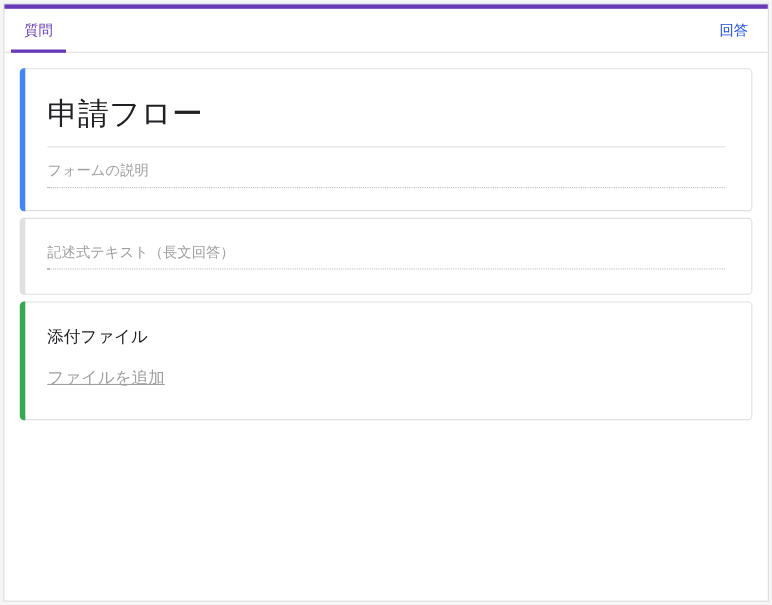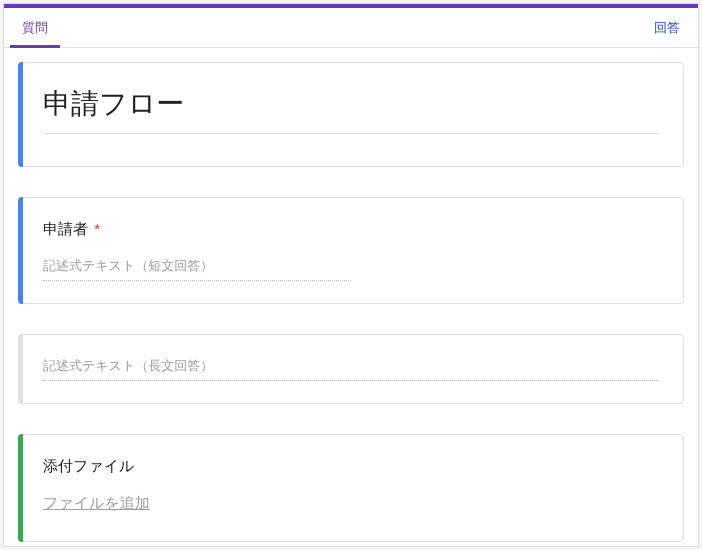--- a/index.html
+++ b/index.html
@@ -51,21 +51,21 @@
       background: #673ab7;
     }
     .content {
       padding: 14px 14px 0 14px;
     }
     .card {
       background: #fff;
       border: 1px solid #e0e0e0;
       border-radius: 4px;
       padding: 22px 24px;
-      margin-bottom: 30px;
+      margin-bottom: 6px;
       position: relative;
     }
     .card .accent {
       position: absolute;
       left: -1px;
       top: -1px;
       bottom: -1px;
       width: 5px;
       border-top-left-radius: 4px;
       border-bottom-left-radius: 4px;
@@ -122,30 +122,23 @@
   <div class="topbar"></div>
   <div class="tabs">
     <div class="tab active">質問</div>
     <div class="tab">回答</div>
   </div>
   <div class="content">
 
     <div class="card card-header">
       <div class="accent"></div>
       <div class="form-title">申請フロー</div>
+      <div class="form-desc">フォームの説明</div>
     </div>
 
-    <div class="card card-q1">
-      <div class="accent"></div>
-      <div class="q-title">
-        <span>申請者</span>
-        <span class="required">*</span>
-      </div>
-      <div class="answer-line">記述式テキスト（短文回答）</div>
-    </div>
 
     <div class="card card-q2">
       <div class="accent"></div>
       <div class="answer-line full">記述式テキスト（長文回答）</div>
     </div>
 
     <div class="card card-q3">
       <div class="accent"></div>
       <div class="q-title">
         <span>添付ファイル</span>

